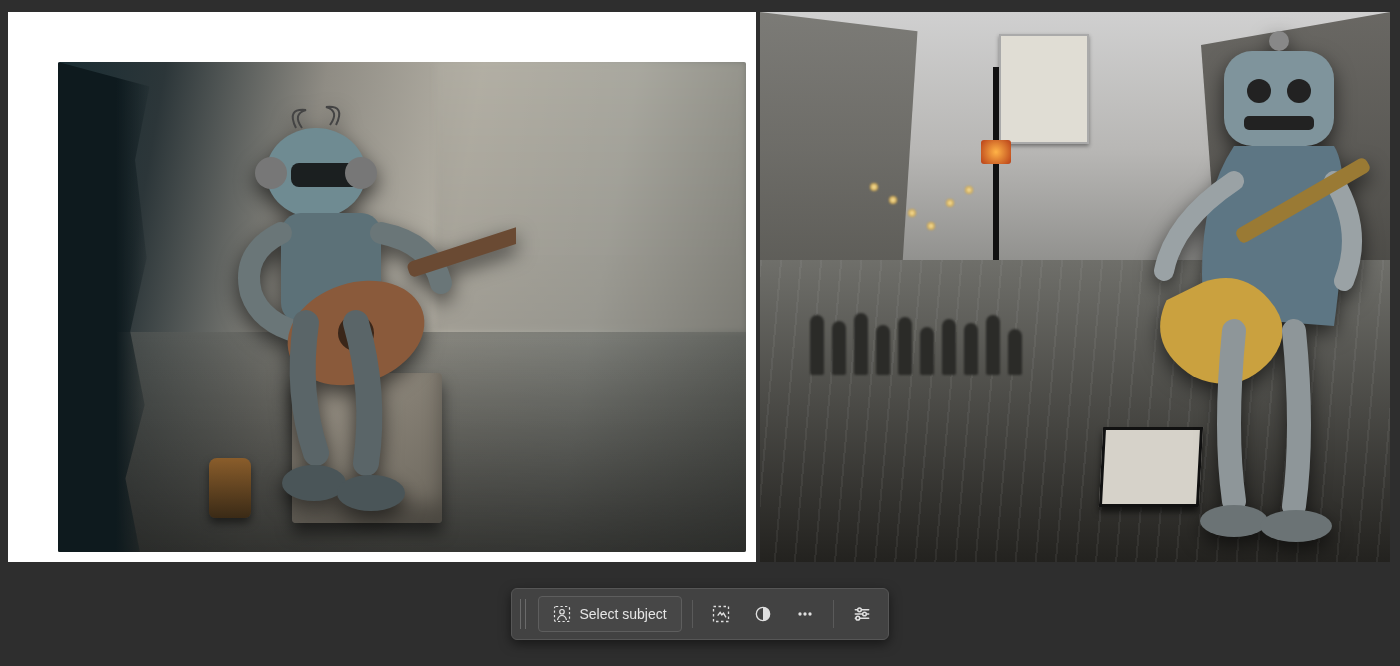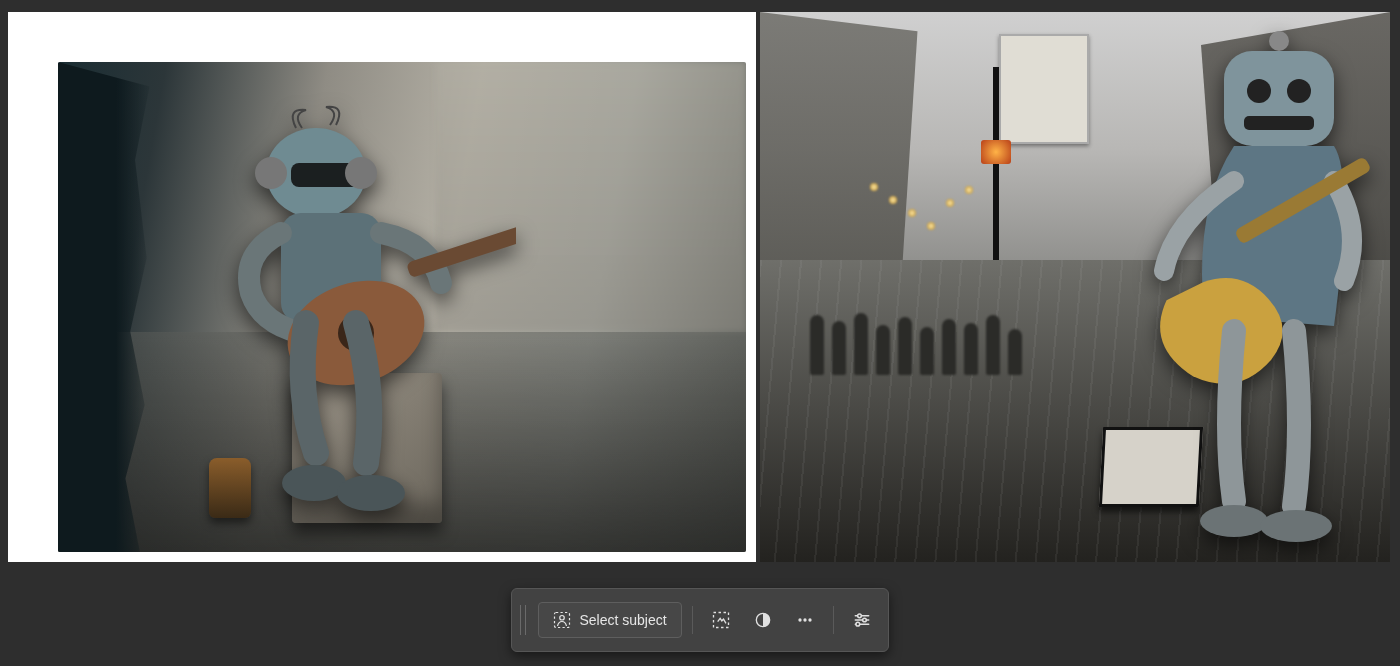--- a/index.html
+++ b/index.html
@@ -134,21 +134,21 @@
   
   .toolbar-wrap {
     height: 100px;
     display:flex; align-items:flex-start; justify-content:center;
     padding-top: 22px;
   }
   .toolbar {
     background:#424242;
     border:1px solid #565656;
     border-radius:6px;
-    height:64px;
+    height:52px;
     display:flex; align-items:center;
     padding: 0 8px;
     gap: 6px;
     box-shadow: 0 4px 12px rgba(0,0,0,0.5);
   }
   .toolbar .grip {
     width:6px; height:30px;
     border-left:1px solid #6a6a6a;
     border-right:1px solid #6a6a6a;
     margin-right:6px;

